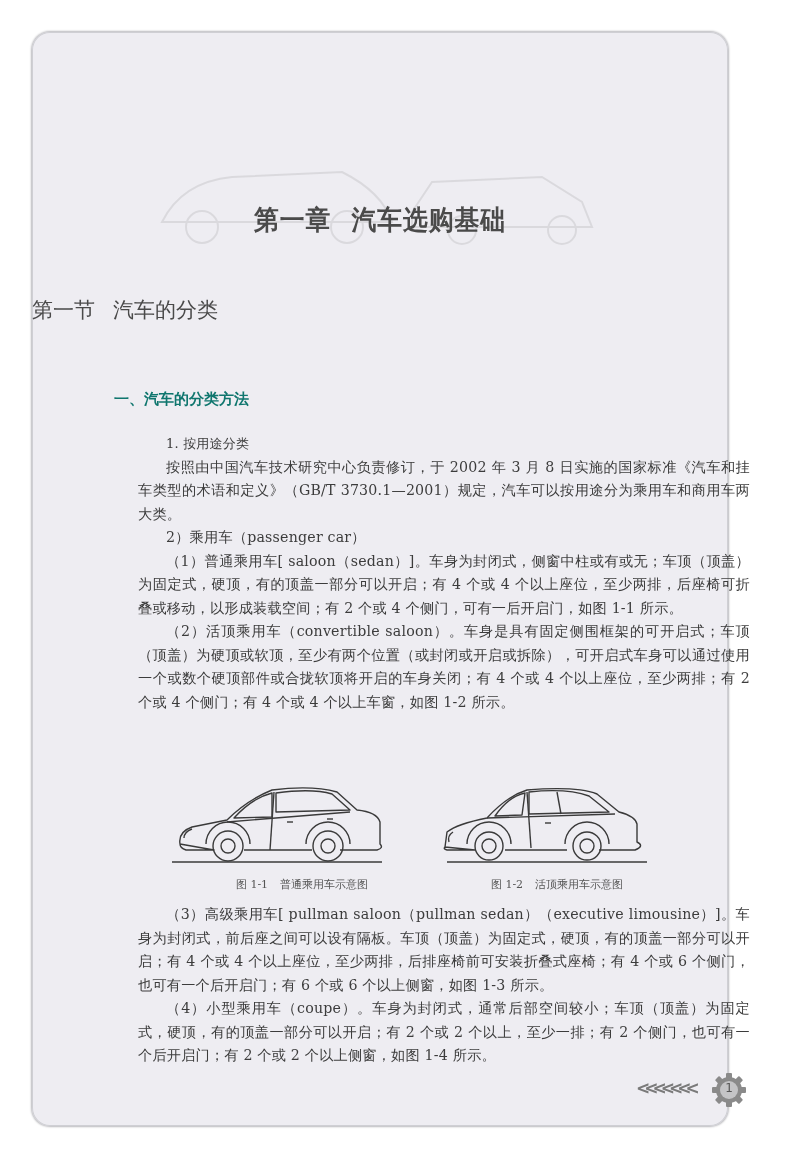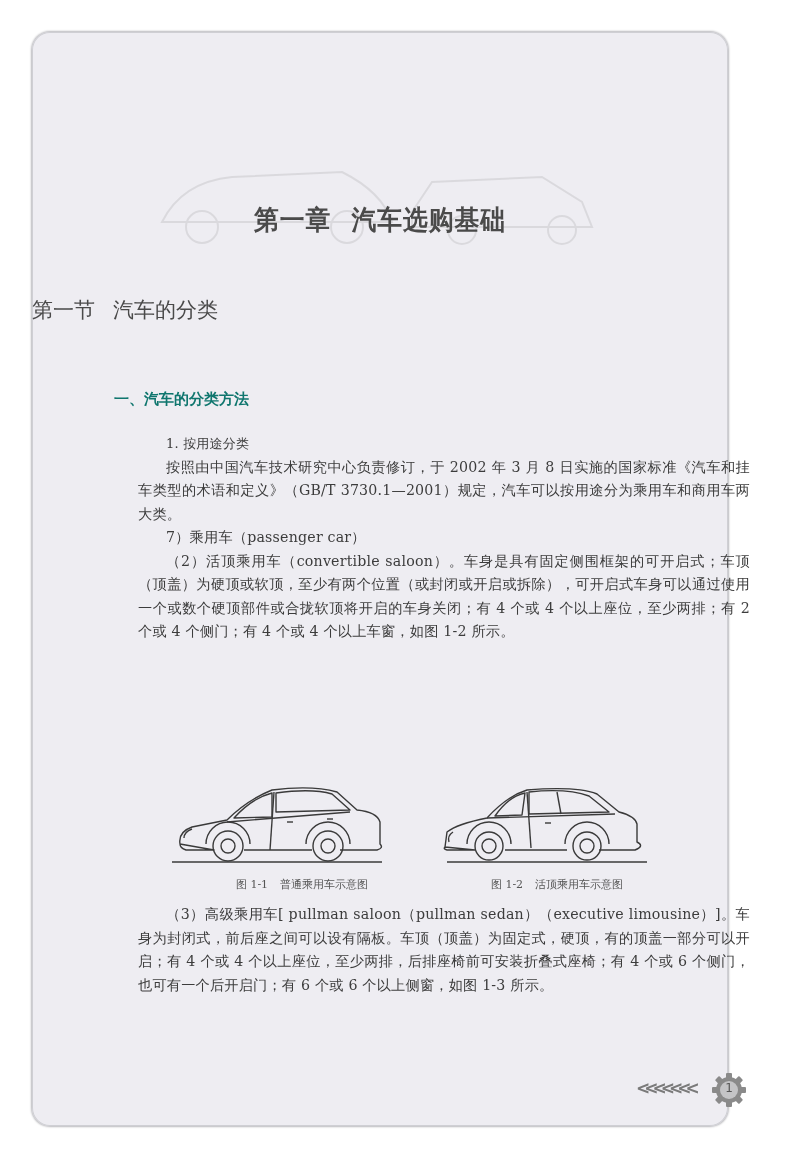--- a/index.html
+++ b/index.html
@@ -108,21 +108,22 @@
   </div>
 
   <div class="h-method">一、汽车的分类方法</div>
 
   <div class="text block1">
     <p class="sub">1. 按用途分类</p>
     <p>按照由中国汽车技术研究中心负责修订，于 2002 年 3 月 8 日实施的国家标准《汽车和挂车类型的术语和定义》（GB/T 3730.1—2001）规定，汽车可以按用途分为乘用车和商用车两大类。</p>
   </div>
 
   <div class="text block2">
-    <p>7）乘用车（passenger car）</p>
+    <p>2）乘用车（passenger car）</p>
+    <p>（1）普通乘用车[ saloon（sedan）]。车身为封闭式，侧窗中柱或有或无；车顶（顶盖）为固定式，硬顶，有的顶盖一部分可以开启；有 4 个或 4 个以上座位，至少两排，后座椅可折叠或移动，以形成装载空间；有 2 个或 4 个侧门，可有一后开启门，如图 1-1 所示。</p>
     <p>（2）活顶乘用车（convertible saloon）。车身是具有固定侧围框架的可开启式；车顶（顶盖）为硬顶或软顶，至少有两个位置（或封闭或开启或拆除），可开启式车身可以通过使用一个或数个硬顶部件或合拢软顶将开启的车身关闭；有 4 个或 4 个以上座位，至少两排；有 2 个或 4 个侧门；有 4 个或 4 个以上车窗，如图 1-2 所示。</p>
   </div>
 
   <div class="figures">
     <div class="fig fig1">
       <svg width="220" height="90" viewBox="0 0 220 90">
         <g fill="none" stroke="#3a3a3a" stroke-width="1.4" stroke-linejoin="round">
           <line x1="0" y1="80" x2="210" y2="80"></line>
           <path d="M8 62 Q6 50 20 45 L55 38 Q75 18 100 8 Q140 3 165 10 L185 28 Q205 30 208 40 L208 62 Q212 66 205 68 L168 68 M140 68 L72 68 M42 68 L14 68 Q8 66 8 62 Z"></path>
           <path d="M62 36 Q80 16 100 11 L100 35 Z"></path>
@@ -169,20 +170,21 @@
         </g>
       </svg>
       <div class="fig-caption">
         <span class="num">图 1-2</span><span>活顶乘用车示意图</span>
       </div>
     </div>
   </div>
 
   <div class="text block3">
     <p>（3）高级乘用车[ pullman saloon（pullman sedan）（executive limousine）]。车身为封闭式，前后座之间可以设有隔板。车顶（顶盖）为固定式，硬顶，有的顶盖一部分可以开启；有 4 个或 4 个以上座位，至少两排，后排座椅前可安装折叠式座椅；有 4 个或 6 个侧门，也可有一个后开启门；有 6 个或 6 个以上侧窗，如图 1-3 所示。</p>
+    <p>（4）小型乘用车（coupe）。车身为封闭式，通常后部空间较小；车顶（顶盖）为固定式，硬顶，有的顶盖一部分可以开启；有 2 个或 2 个以上，至少一排；有 2 个侧门，也可有一个后开启门；有 2 个或 2 个以上侧窗，如图 1-4 所示。</p>
   </div>
 
   <div class="footer-arrows">&lt;&lt;&lt;&lt;&lt;&lt;&lt;</div>
 
   <div class="page-badge">
     <svg width="34" height="34" viewBox="0 0 34 34">
       <g fill="#8a8a8a">
         <circle cx="17" cy="17" r="13"></circle>
         <rect x="14" y="0" width="6" height="6" rx="1"></rect>
         <rect x="14" y="28" width="6" height="6" rx="1"></rect>

